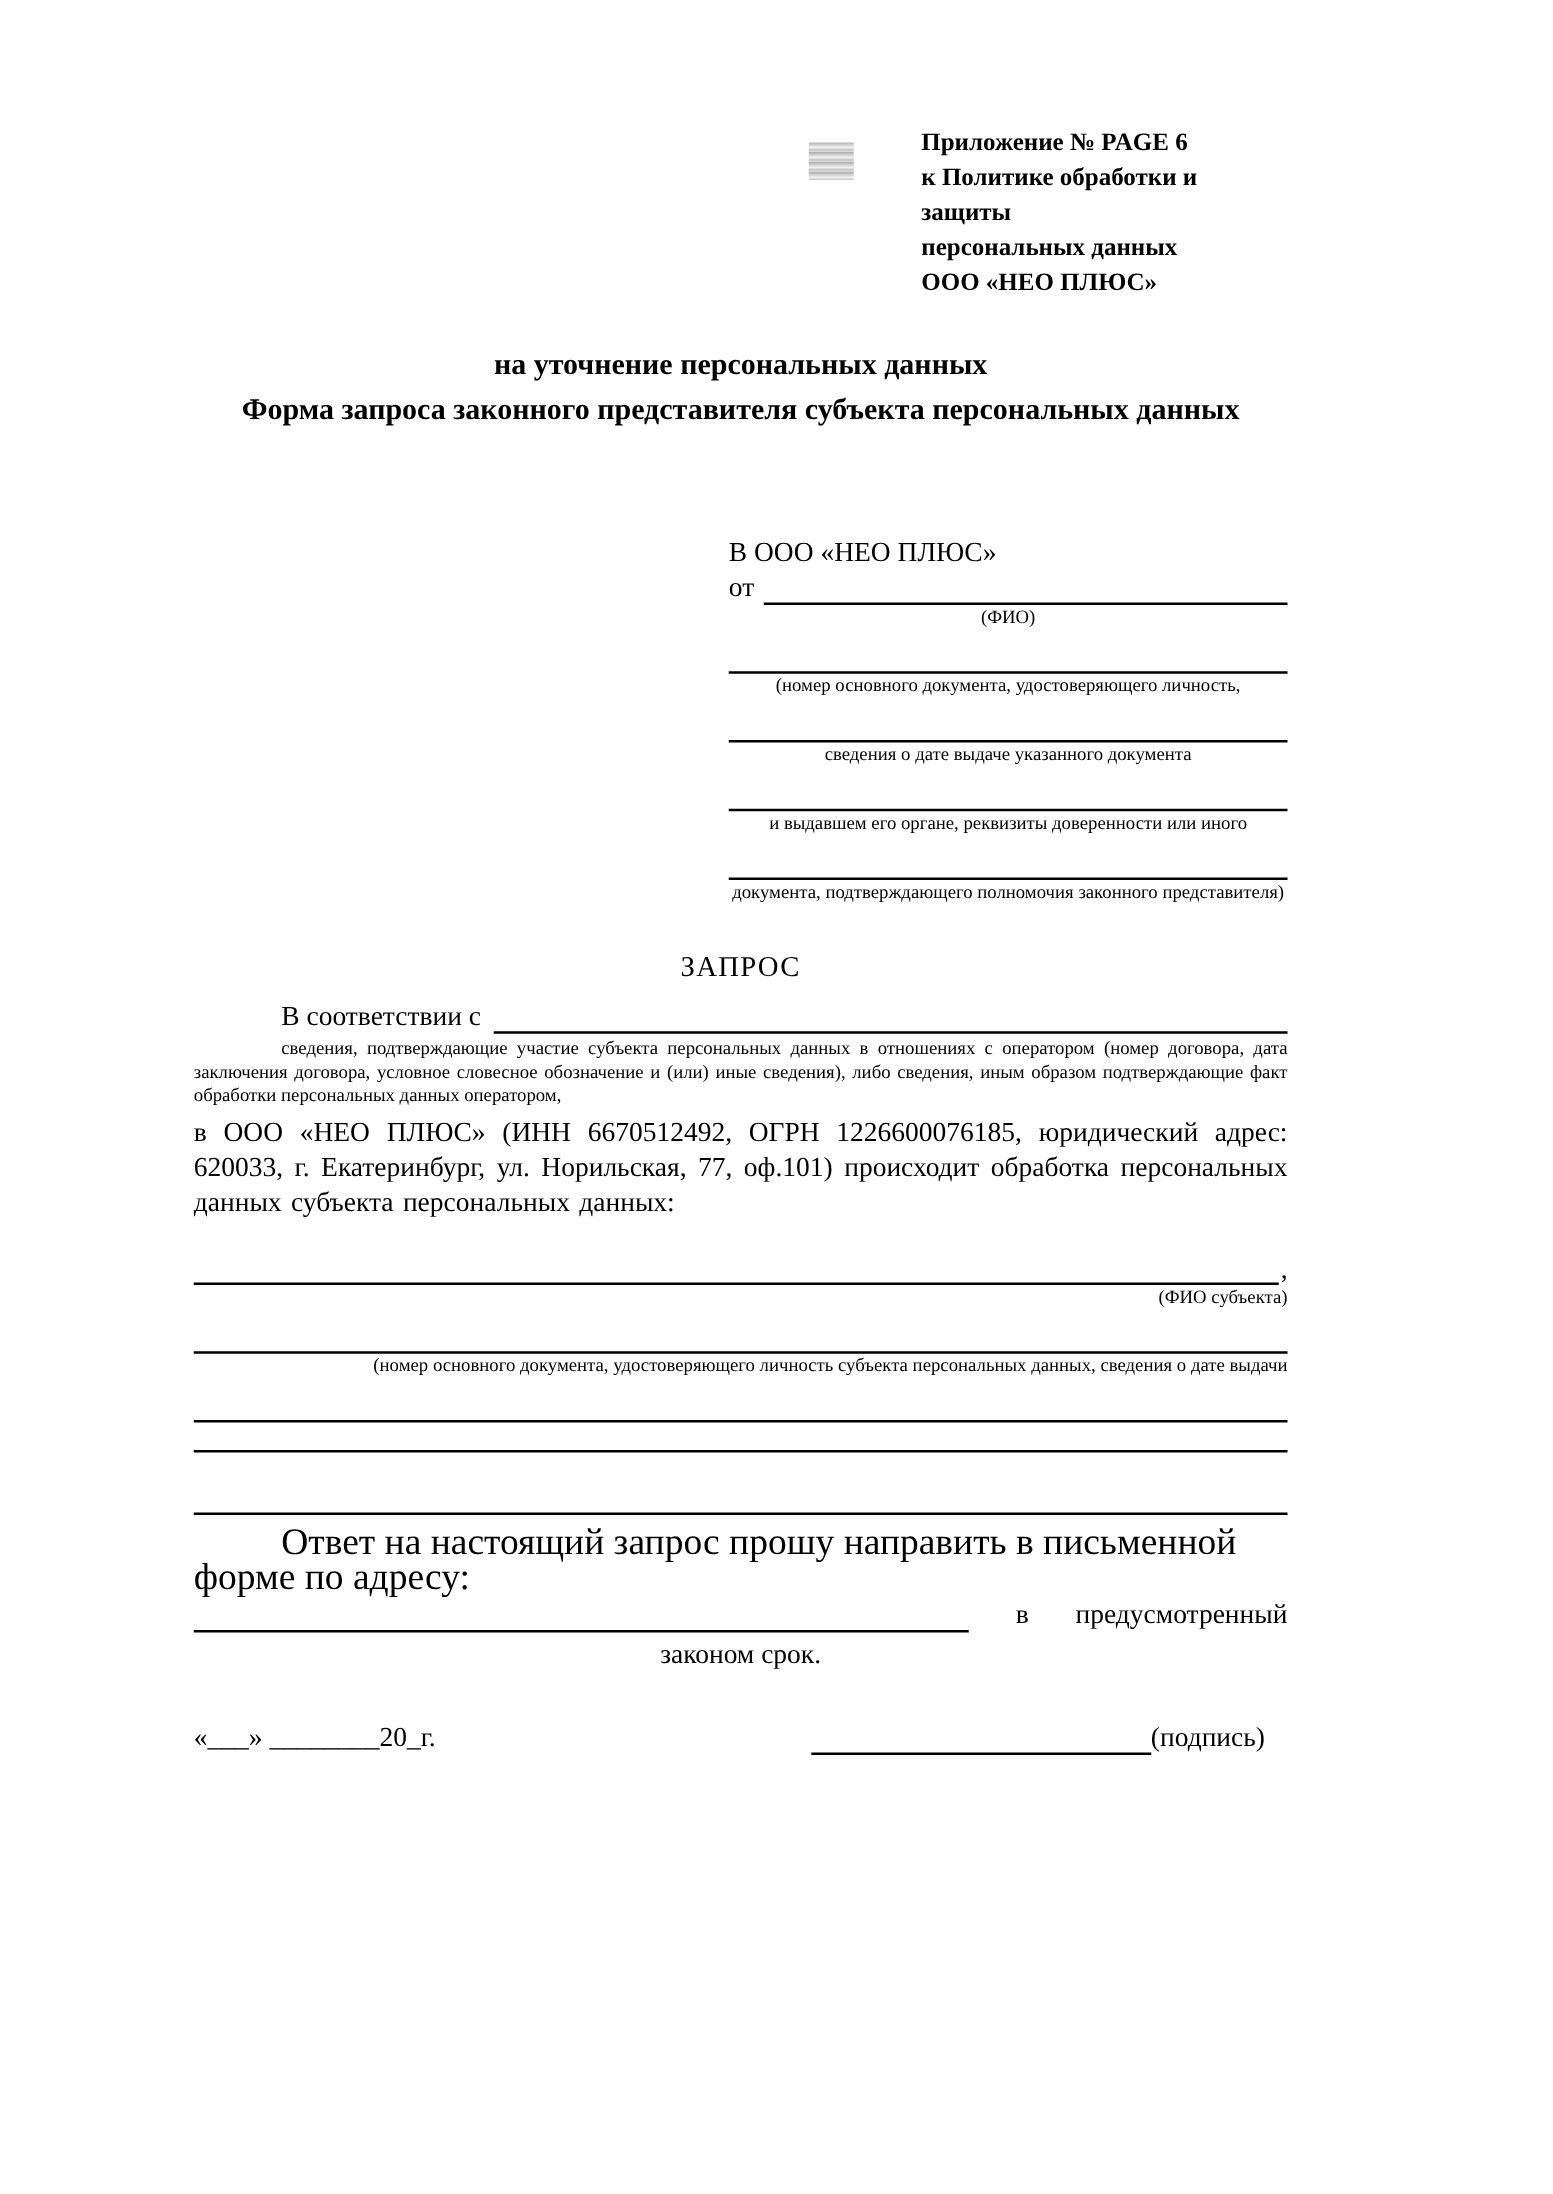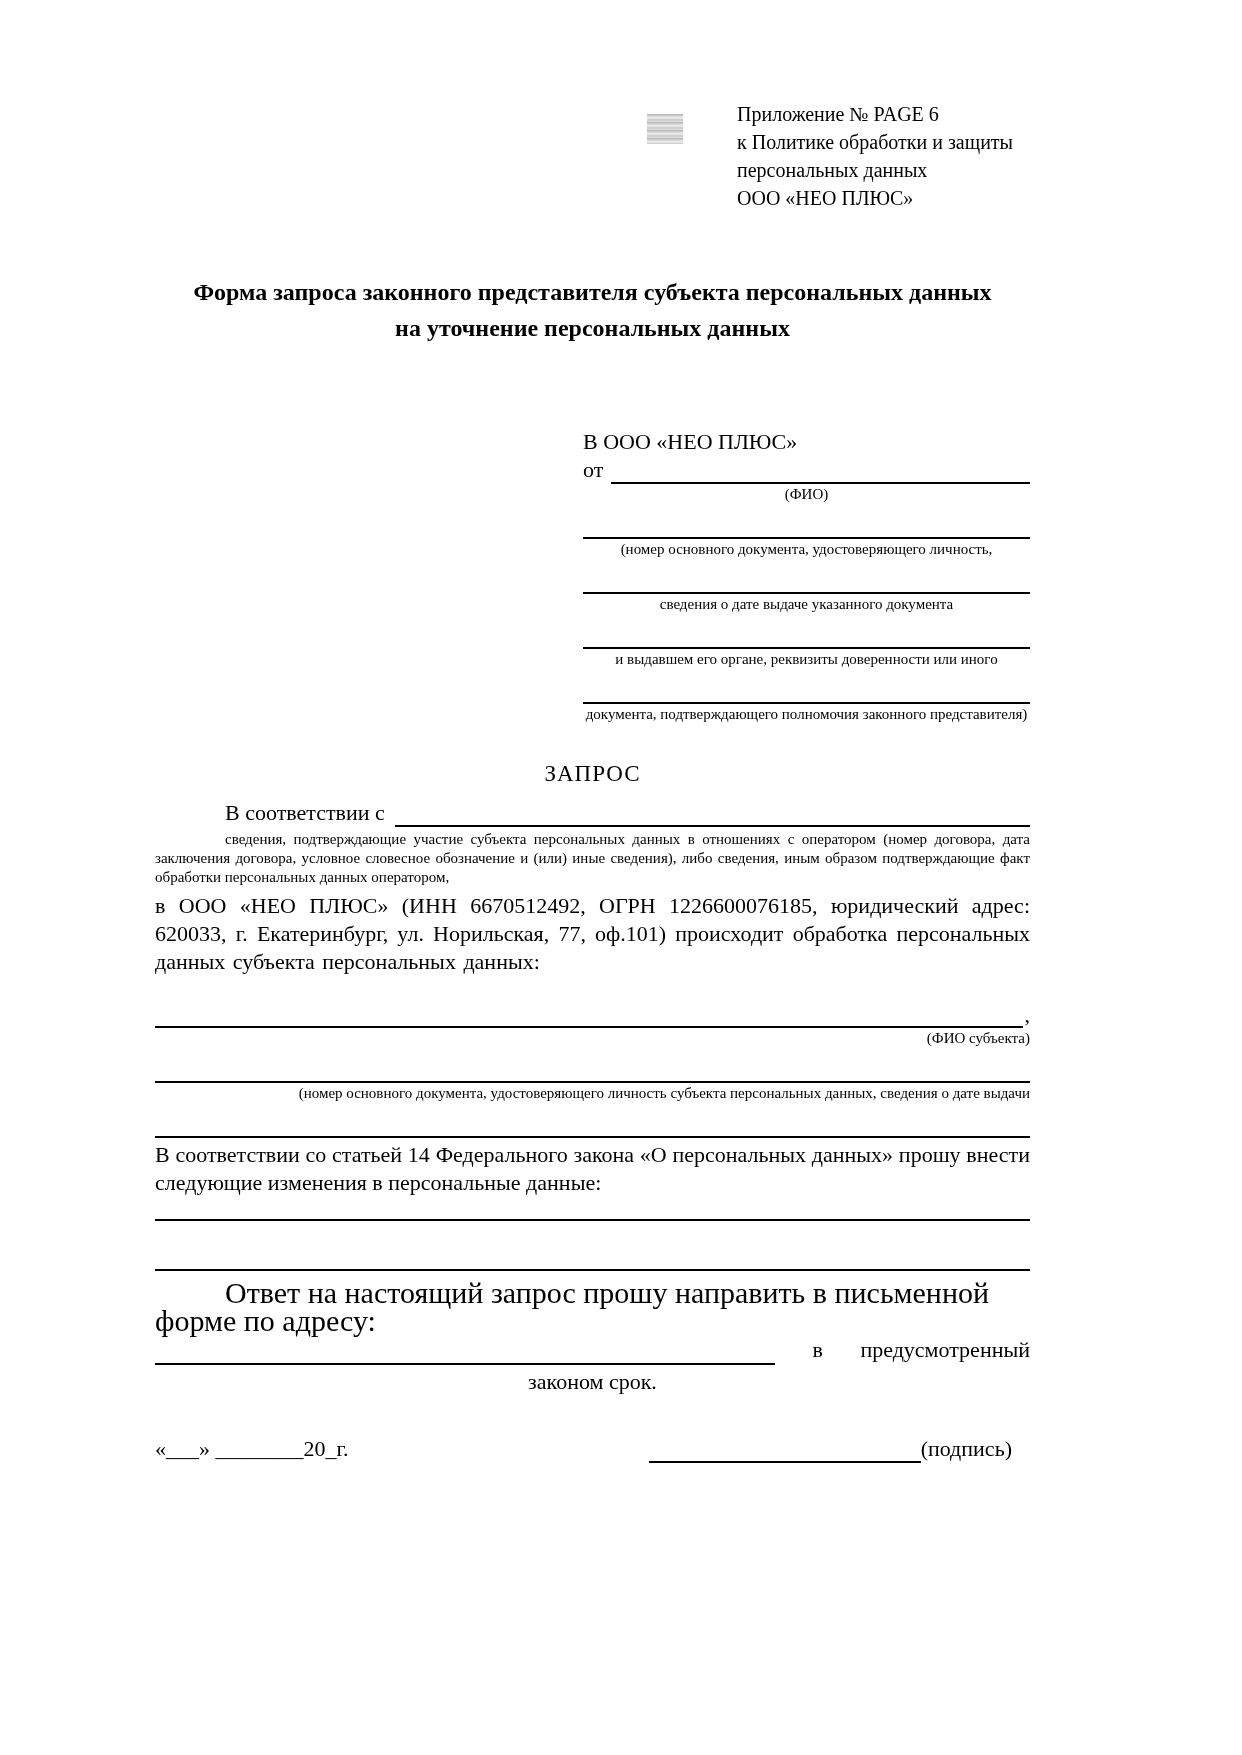--- a/index.html
+++ b/index.html
@@ -10,21 +10,21 @@
     color: #000;
   }
   .page {
     position: relative;
     width: 1242px; height: 1755px;
     padding: 100px 212px 0 155px;
     background: #fff;
   }
 
   
-  .header-row { position: relative; height: 112px; }
+  .header-row { position: relative; height: 112px; font-weight: bold; }
   .artifact {
     position: absolute; left: 492px; top: 14px;
     width: 36px; height: 30px;
     background: repeating-linear-gradient(to bottom,
       #9e9e9e 0px, #c9c9c9 2px, #ededed 4px, #b3b3b3 6px, #e5e5e5 8px);
     opacity: .8;
   }
   .header-block { position: absolute; left: 582px; top: 0; font-size: 20px; line-height: 28px; }
 
   
@@ -74,22 +74,22 @@
     <div class="artifact"></div>
     <div class="header-block">
       <div>Приложение №  PAGE 6</div>
       <div>к Политике обработки и защиты</div>
       <div>персональных данных</div>
       <div>ООО «НЕО ПЛЮС»</div>
     </div>
   </div>
 
   <div class="title">
+    <div>на уточнение персональных данных</div>
     <div>Форма запроса законного представителя субъекта персональных данных</div>
-    <div>на уточнение персональных данных</div>
   </div>
 
   <div class="addressee">
     <div>В ООО «НЕО ПЛЮС»</div>
     <div class="addr-from">
       <span>от</span>
       <span class="fill-line"></span>
     </div>
     <div class="caption">(ФИО)</div>
 
@@ -121,21 +121,20 @@
     <span class="fill-line"></span>
     <span class="comma">,</span>
   </div>
   <div class="cap-row">(ФИО субъекта)</div>
 
   <div class="wide-blank"></div>
   <div class="cap-row">(номер основного документа, удостоверяющего личность субъекта персональных данных, сведения о дате выдачи</div>
 
   <div class="wide-blank"></div>
 
-  <div class="par14">В соответствии со статьей 14 Федерального закона «О персональных данных» прошу внести следующие изменения в персональные данные:</div>
 
   <div class="blank-a"></div>
   <div class="blank-b"></div>
 
   <div class="reply1">Ответ на настоящий запрос прошу направить в письменной форме по адресу:</div>
   <div class="reply-row">
     <span class="fill-line"></span>
     <span>в</span>
     <span>предусмотренный</span>
   </div>

